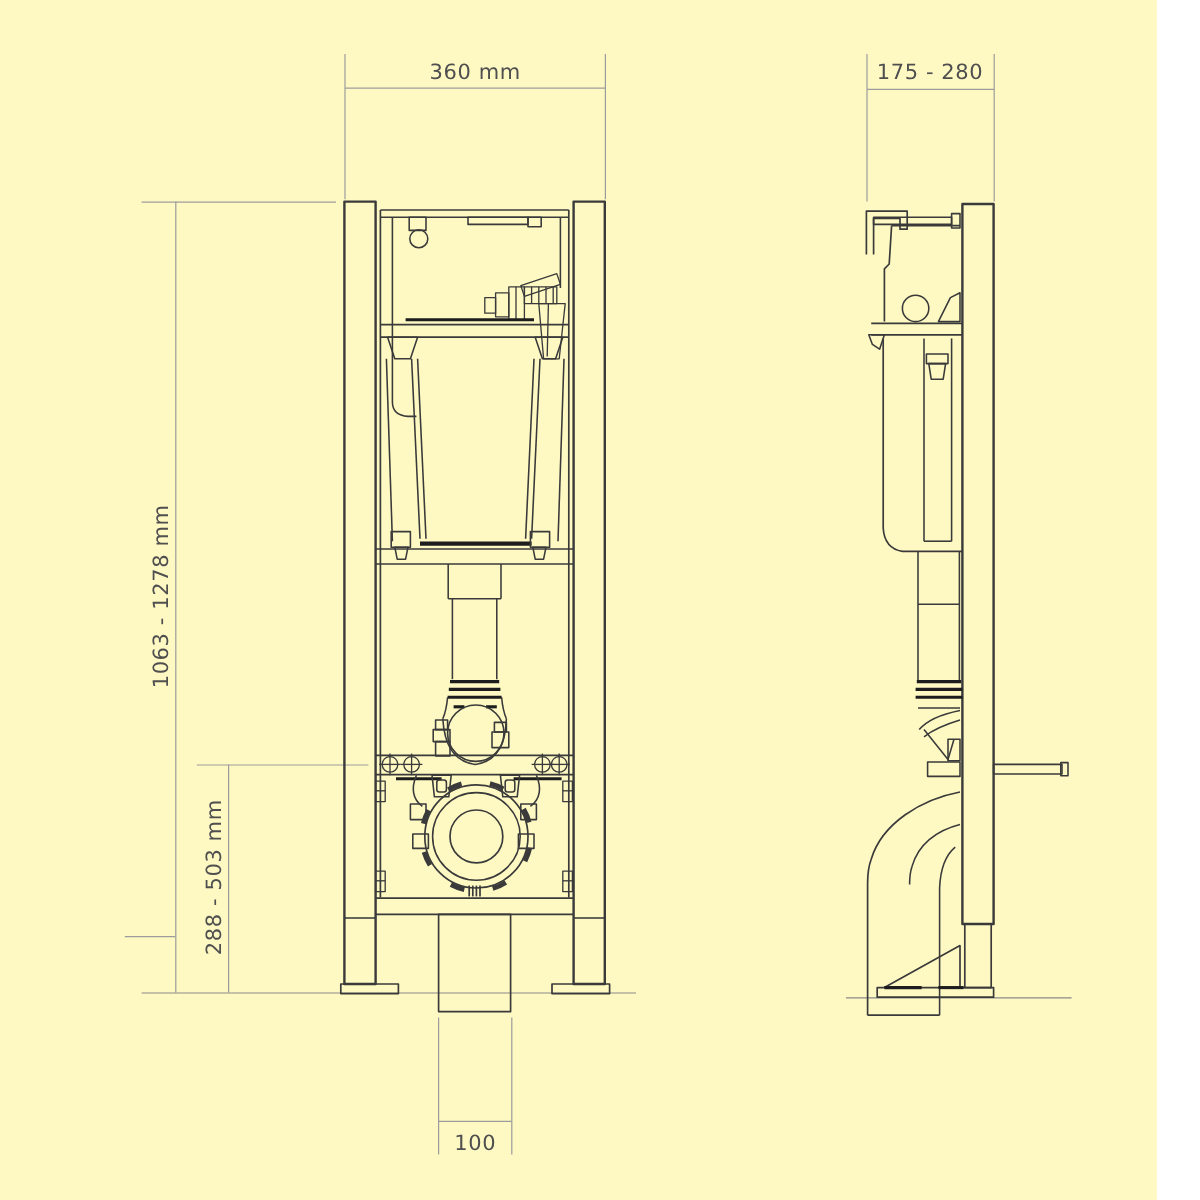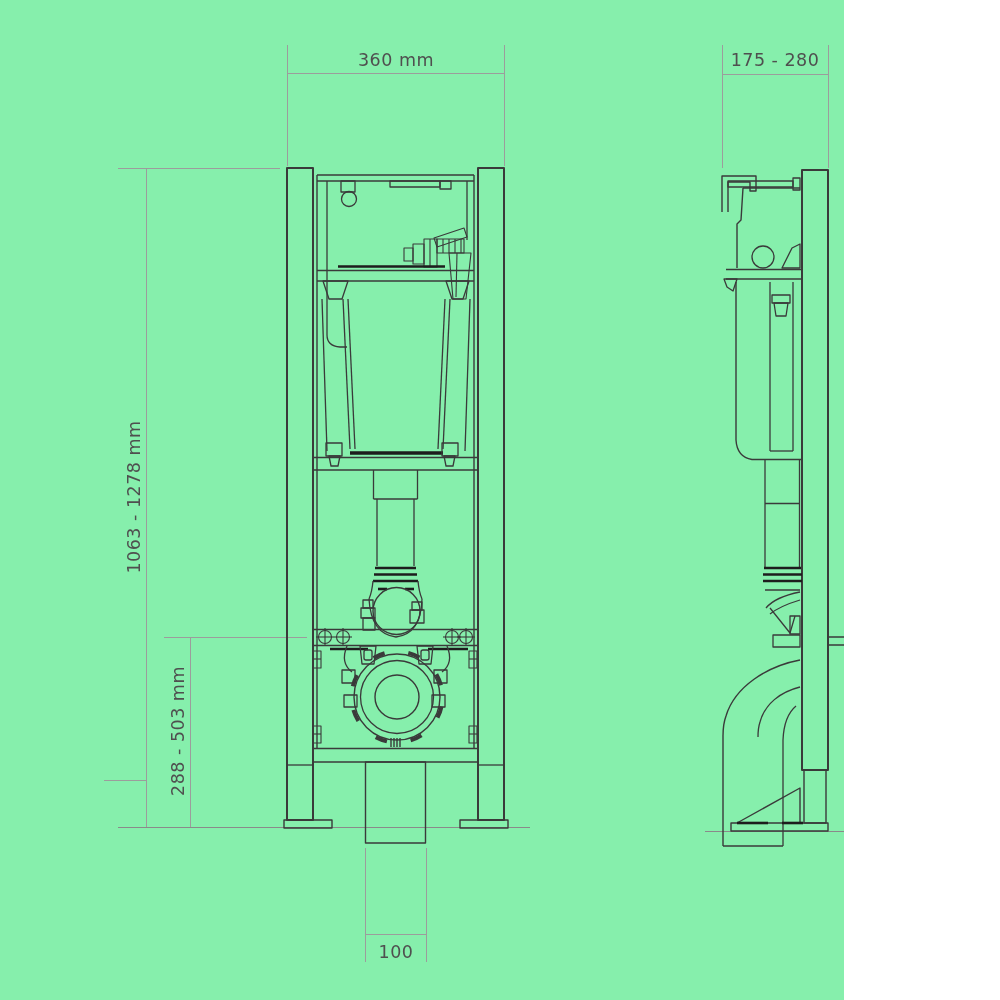--- a/index.html
+++ b/index.html
@@ -1,16 +1,16 @@
 <!DOCTYPE html>
 <html><head>
 <meta charset="utf-8">
 <style>
   html,body{margin:0;padding:0;background:#ffffff;}
-  .stage{width:844px;height:1000px;background:#86efac;position:relative;overflow:hidden;}
+  .stage{width:964px;height:1000px;background:#fef9c3;position:relative;overflow:hidden;}
   svg{display:block;}
   .dim-label{
     font-family:"DejaVu Sans","Liberation Sans",sans-serif;
     font-size:17.5px;
     fill:#4f4f4f;
     stroke:none;
     letter-spacing:0.5px;
   }
   .mid{stroke-width:1.4;}
   .thick{stroke-width:2;}

